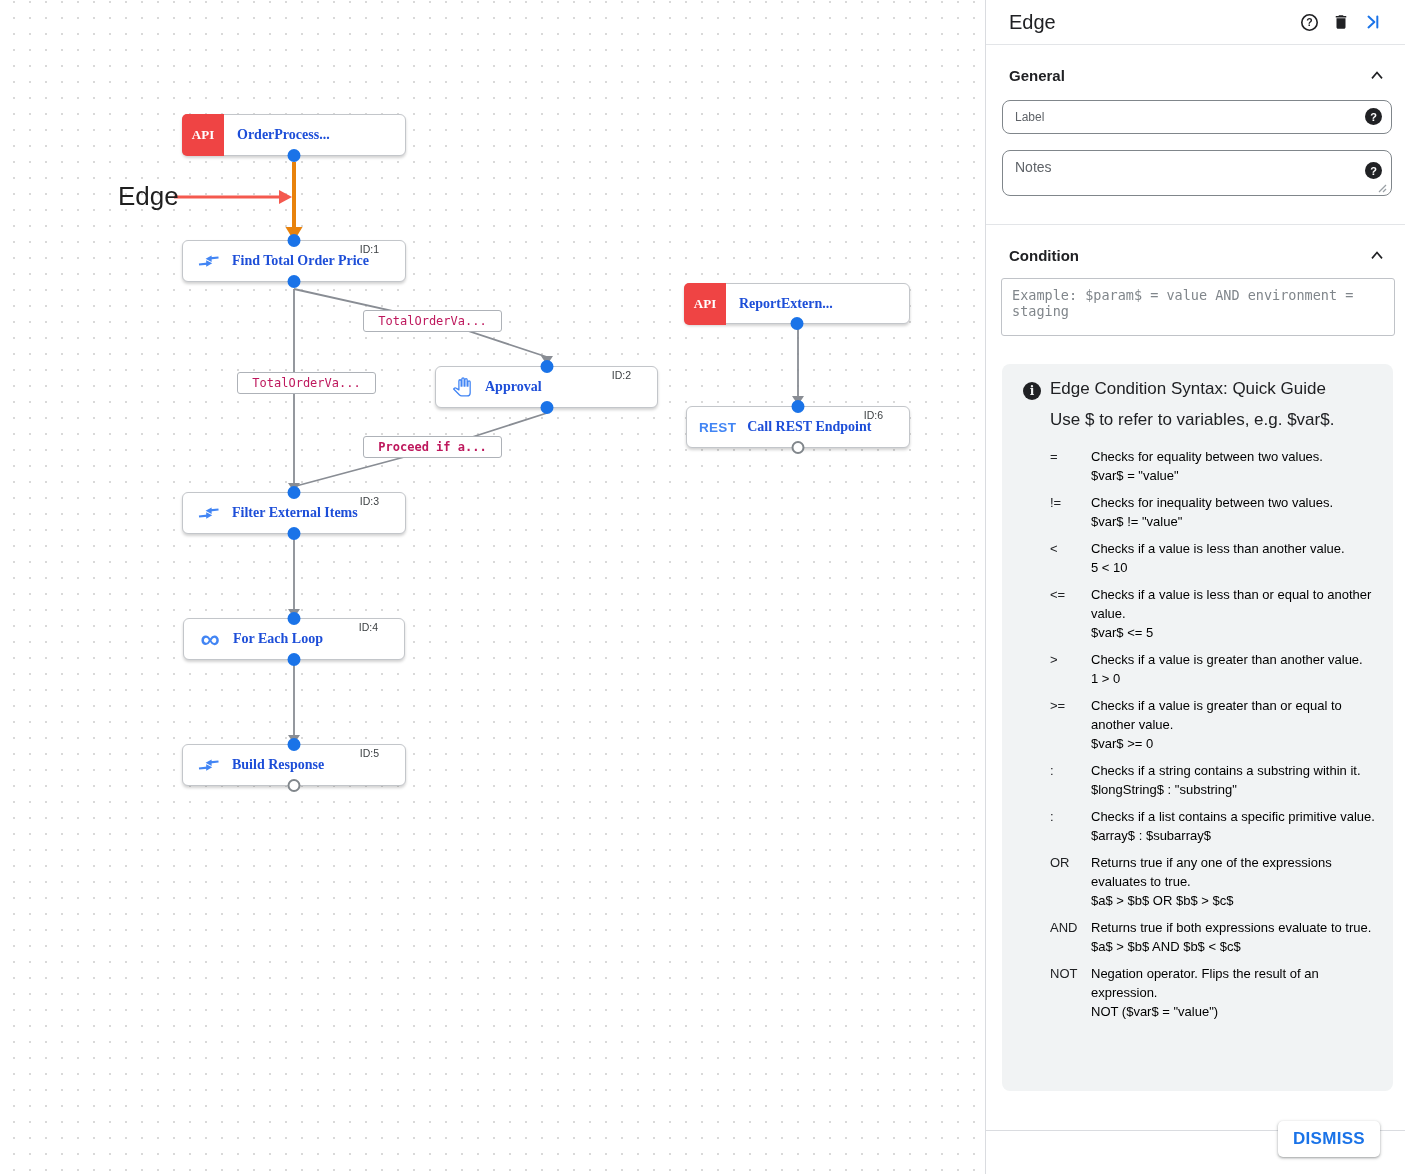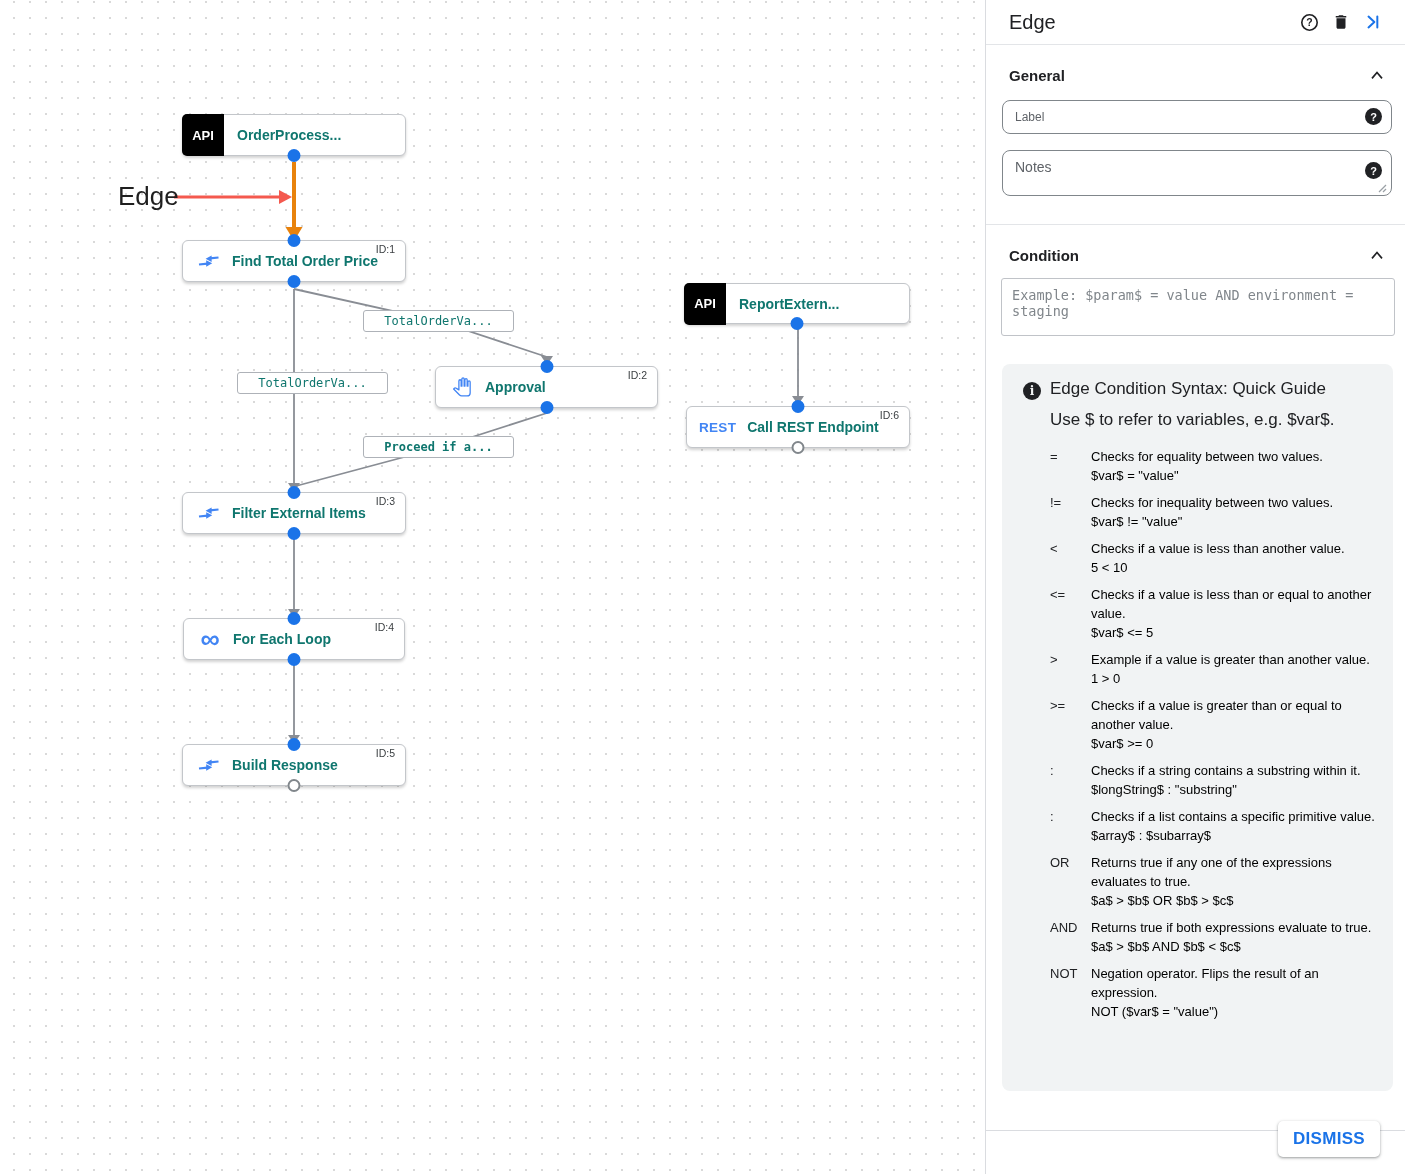--- a/index.html
+++ b/index.html
@@ -9,42 +9,42 @@
 
   
   .canvas { position:relative; width:985px; height:1174px; background:#fff;
             background-image: radial-gradient(circle, #d9d9d9 1.2px, transparent 1.4px);
             background-size:16px 16px; background-position:6px 10px; overflow:hidden; }
   .edges-svg { position:absolute; left:0; top:0; z-index:1; }
 
   .node { position:absolute; height:42px; background:#fff; border:1px solid #c3c6ca;
           border-radius:6px; box-shadow:0 2px 3px rgba(0,0,0,0.18); display:flex;
           align-items:center; z-index:3; }
-  .node-title { font-size:14px; font-weight:bold; color:#0f766e; white-space:nowrap; }
-  .node-id { position:absolute; top:2px; right:10px; font-size:10.5px; color:#3c4043; font-weight:normal; }
-  .api-badge { width:42px; height:42px; margin:-1px 0 -1px -1px; background:#000000;
+  .node-title { font-size:14px; font-weight:bold; color:#1d4ed8; white-space:nowrap;font-family:Liberation Serif, serif; }
+  .node-id { position:absolute; top:2px; right:26px; font-size:10.5px; color:#3c4043; font-weight:normal; }
+  .api-badge { width:42px; height:42px; margin:-1px 0 -1px -1px; background:#ef4444;
                border-radius:5px 0 0 5px; display:flex; align-items:center; justify-content:center;
-               color:#fff; font-family:Liberation Sans, sans-serif; font-weight:bold; font-size:13px; }
+               color:#fff; font-family:Liberation Serif, serif; font-weight:bold; font-size:13px; }
   .api-badge + .node-title { margin-left:13px; }
   .node-icon { width:28px; margin-left:12px; display:flex; align-items:center; justify-content:center; }
   .node-icon + .node-title { margin-left:9px; }
   .loop-glyph { font-size:27px; line-height:20px; font-weight:bold; color:#4285f4; }
   .rest-label { margin-left:12px; font-size:13.5px; font-weight:bold; color:#4285f4;
                 font-family:"Liberation Sans", sans-serif; letter-spacing:0.3px; }
   .rest-label + .node-title { margin-left:11px; }
 
   .port { position:absolute; left:50%; width:13px; height:13px; border-radius:50%;
           background:#1a73e8; transform:translateX(-50%); z-index:4; }
   .port.top { top:-7px; } .port.bottom { bottom:-7px; }
   .port.open { background:#fff; border:2px solid #80868b; }
 
   .edge-label { position:absolute; z-index:2; background:#fff; border:1px solid #aeb2b8;
-                border-radius:3px; height:22px; width:151px; display:flex; align-items:center;
+                border-radius:3px; height:22px; width:139px; display:flex; align-items:center;
                 justify-content:center; font-family:"DejaVu Sans Mono", monospace; font-size:12px;
-                color:#0f766e; }
+                color:#be185d; }
 
   .annotation-text { position:absolute; left:118px; top:181px; z-index:2; font-size:26px;
                      font-weight:500; color:#1f1f1f; }
 
   
   .panel { position:relative; width:420px; height:1174px; background:#fff;
            border-left:1px solid #dadce0; }
   .panel-header { display:flex; align-items:center; height:44px; padding:0 16px 0 23px; }
   .panel-title { font-size:20px; color:#202124; flex:1; }
   .icon-btn { width:32px; height:32px; display:flex; align-items:center; justify-content:center;
@@ -293,21 +293,21 @@
             <span><span class="guide-desc">Checks if a value is less than another value.</span>
             <div class="guide-ex">5 &lt; 10</div></span>
           </div>
           <div class="guide-row">
             <span class="guide-op">&lt;=</span>
             <span><span class="guide-desc">Checks if a value is less than or equal to another value.</span>
             <div class="guide-ex">$var$ &lt;= 5</div></span>
           </div>
           <div class="guide-row">
             <span class="guide-op">&gt;</span>
-            <span><span class="guide-desc">Example if a value is greater than another value.</span>
+            <span><span class="guide-desc">Checks if a value is greater than another value.</span>
             <div class="guide-ex">1 &gt; 0</div></span>
           </div>
           <div class="guide-row">
             <span class="guide-op">&gt;=</span>
             <span><span class="guide-desc">Checks if a value is greater than or equal to another value.</span>
             <div class="guide-ex">$var$ &gt;= 0</div></span>
           </div>
           <div class="guide-row">
             <span class="guide-op">:</span>
             <span><span class="guide-desc">Checks if a string contains a substring within it.</span>

